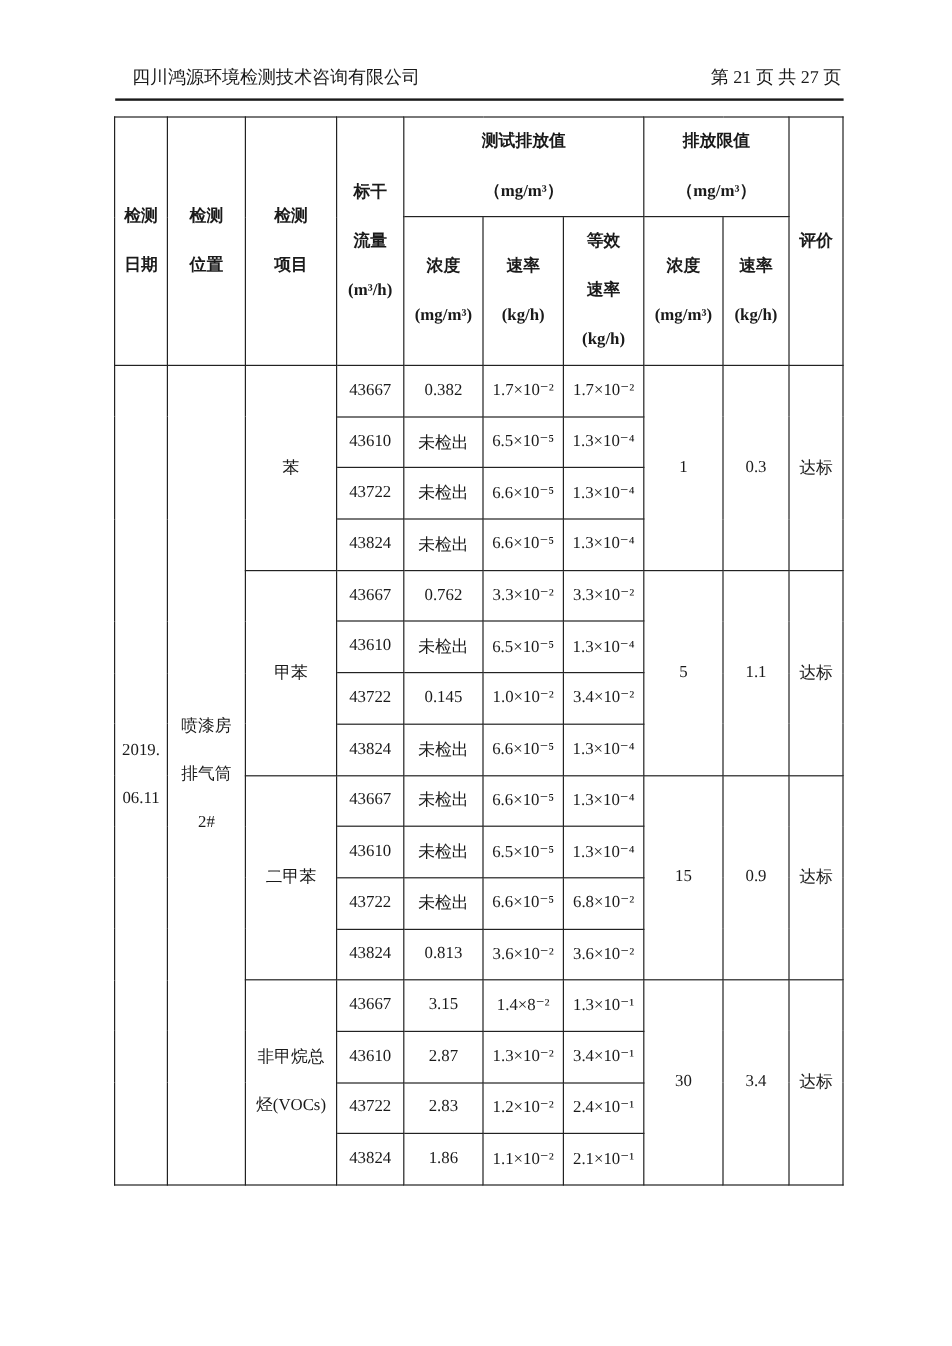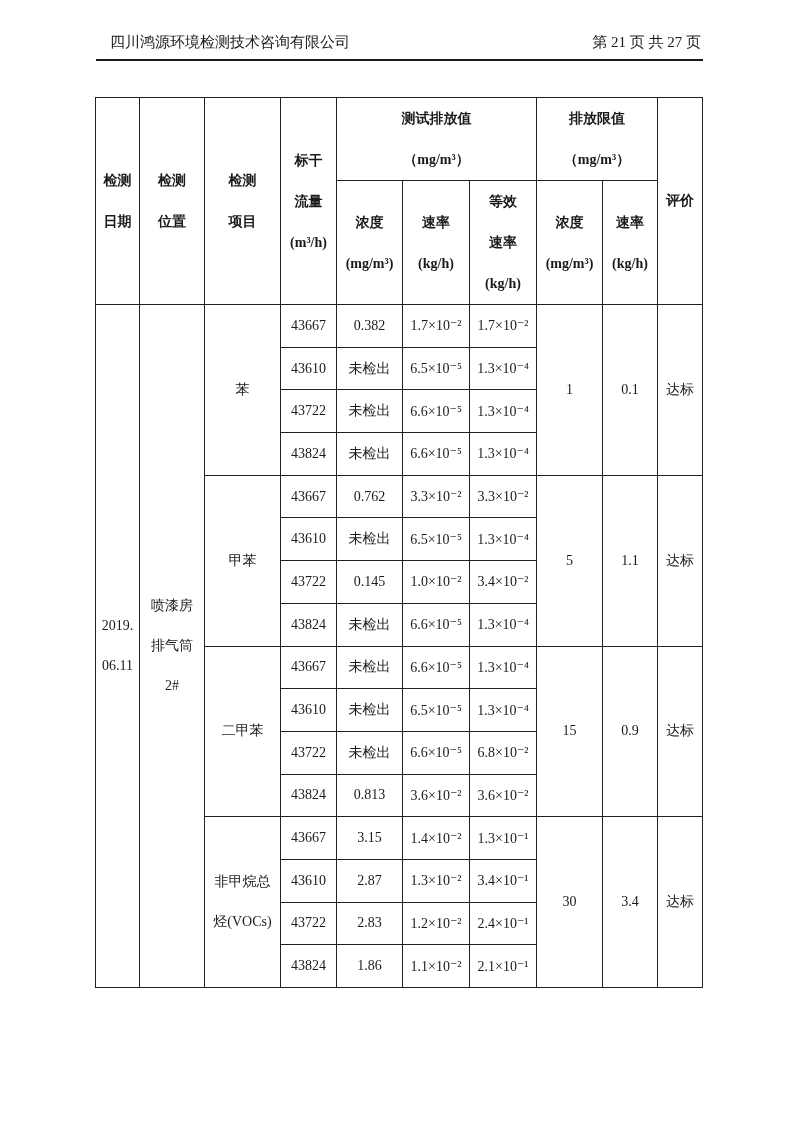--- a/index.html
+++ b/index.html
@@ -8,21 +8,21 @@
     width: 793px;
     height: 1122px;
     background: #ffffff;
     font-family: "Liberation Serif", "DejaVu Serif", serif;
     color: #1a1a1a;
     overflow: hidden;
   }
   .page-header {
     position: absolute;
     left: 96px;
-    top: 32px;
+    top: 55px;
     width: 607px;
     display: flex;
     justify-content: space-between;
     align-items: baseline;
     font-size: 15px;
     line-height: 20px;
     padding: 0 2px 7px 14px;
     box-sizing: border-box;
     border-bottom: 2px solid #1a1a1a;
     white-space: nowrap;
@@ -136,21 +136,21 @@
           <div>喷漆房</div>
           <div>排气筒</div>
           <div>2#</div>
         </td>
         <td rowspan="4">苯</td>
         <td>43667</td>
         <td>0.382</td>
         <td>1.7×10⁻²</td>
         <td>1.7×10⁻²</td>
         <td rowspan="4">1</td>
-        <td rowspan="4">0.1</td>
+        <td rowspan="4">0.3</td>
         <td rowspan="4">达标</td>
       </tr>
       <tr>
         <td>43610</td>
         <td>未检出</td>
         <td>6.5×10⁻⁵</td>
         <td>1.3×10⁻⁴</td>
       </tr>
       <tr>
         <td>43722</td>
@@ -223,21 +223,21 @@
         <td>3.6×10⁻²</td>
       </tr>
 
       <tr>
         <td rowspan="4" class="lines">
           <div>非甲烷总</div>
           <div>烃(VOCs)</div>
         </td>
         <td>43667</td>
         <td>3.15</td>
-        <td>1.4×10⁻²</td>
+        <td>1.4×8⁻²</td>
         <td>1.3×10⁻¹</td>
         <td rowspan="4">30</td>
         <td rowspan="4">3.4</td>
         <td rowspan="4">达标</td>
       </tr>
       <tr>
         <td>43610</td>
         <td>2.87</td>
         <td>1.3×10⁻²</td>
         <td>3.4×10⁻¹</td>

